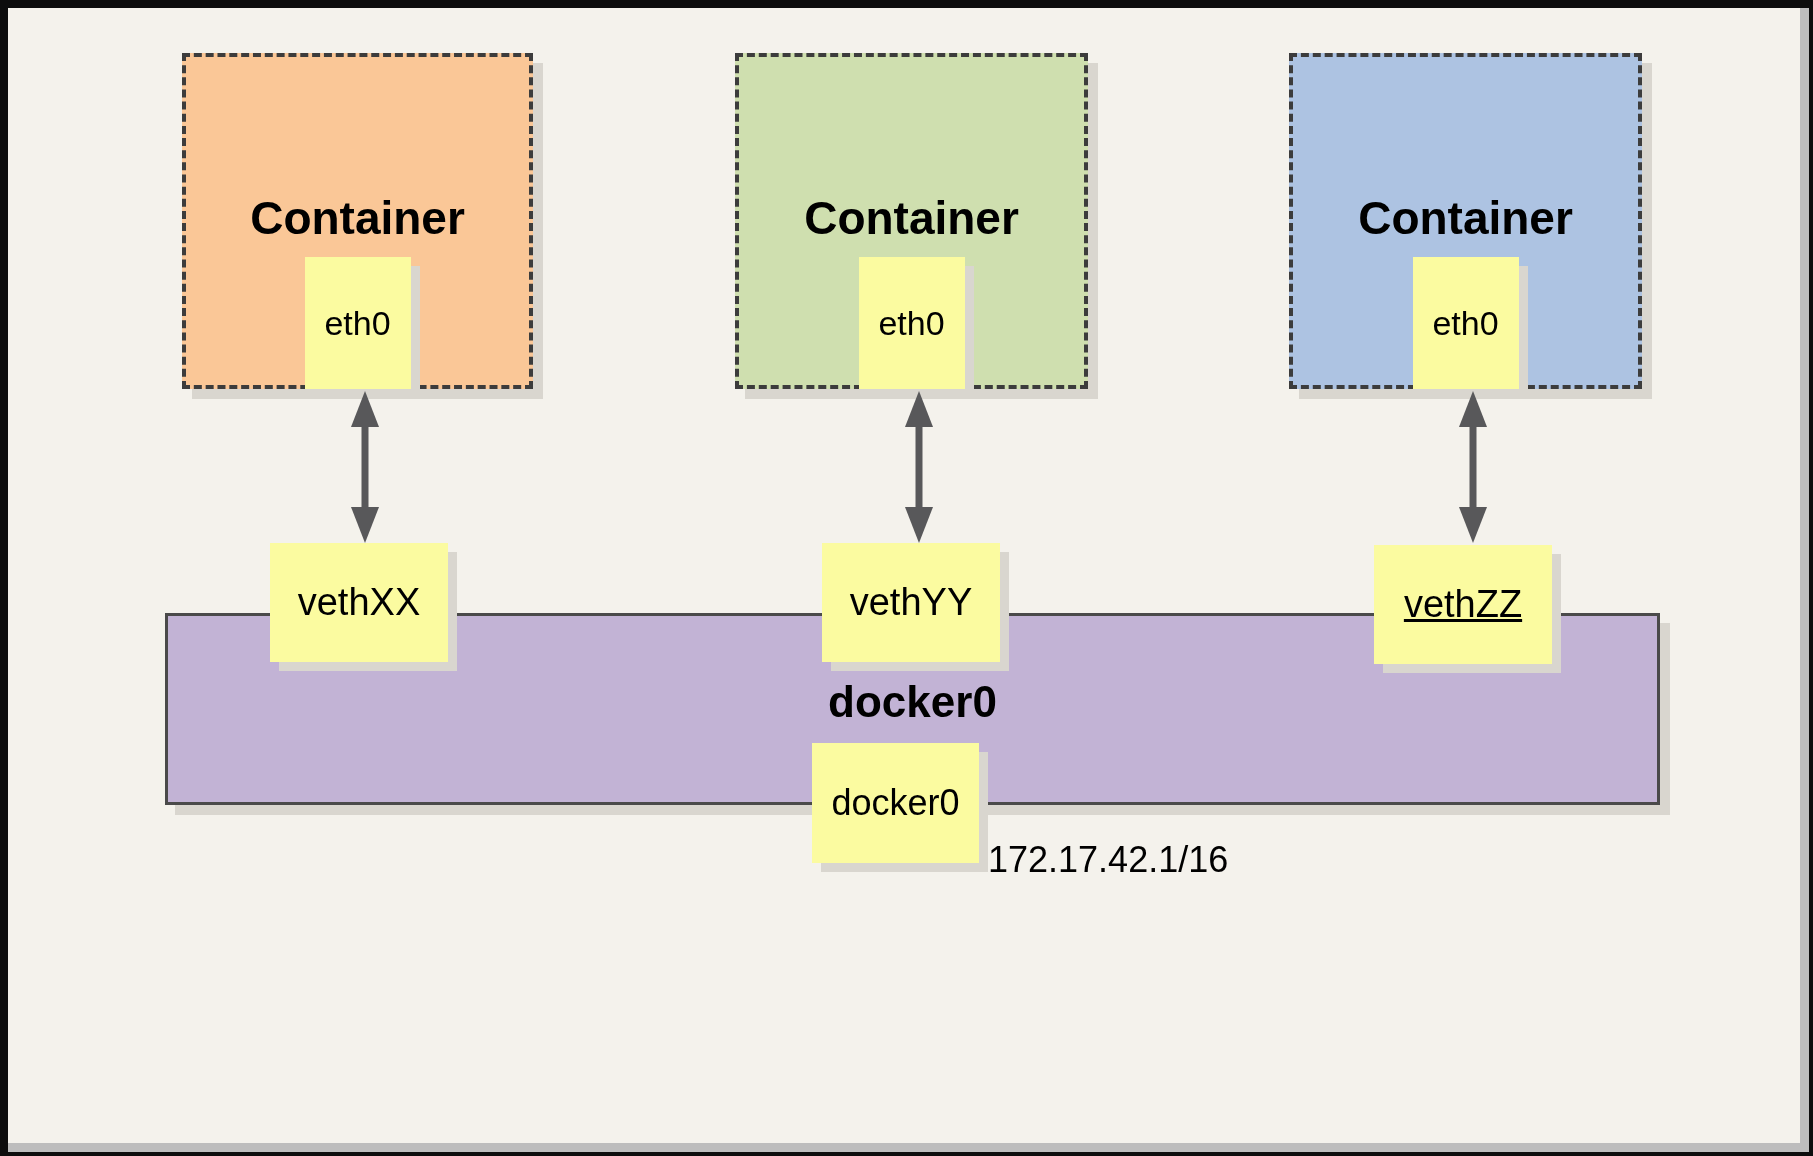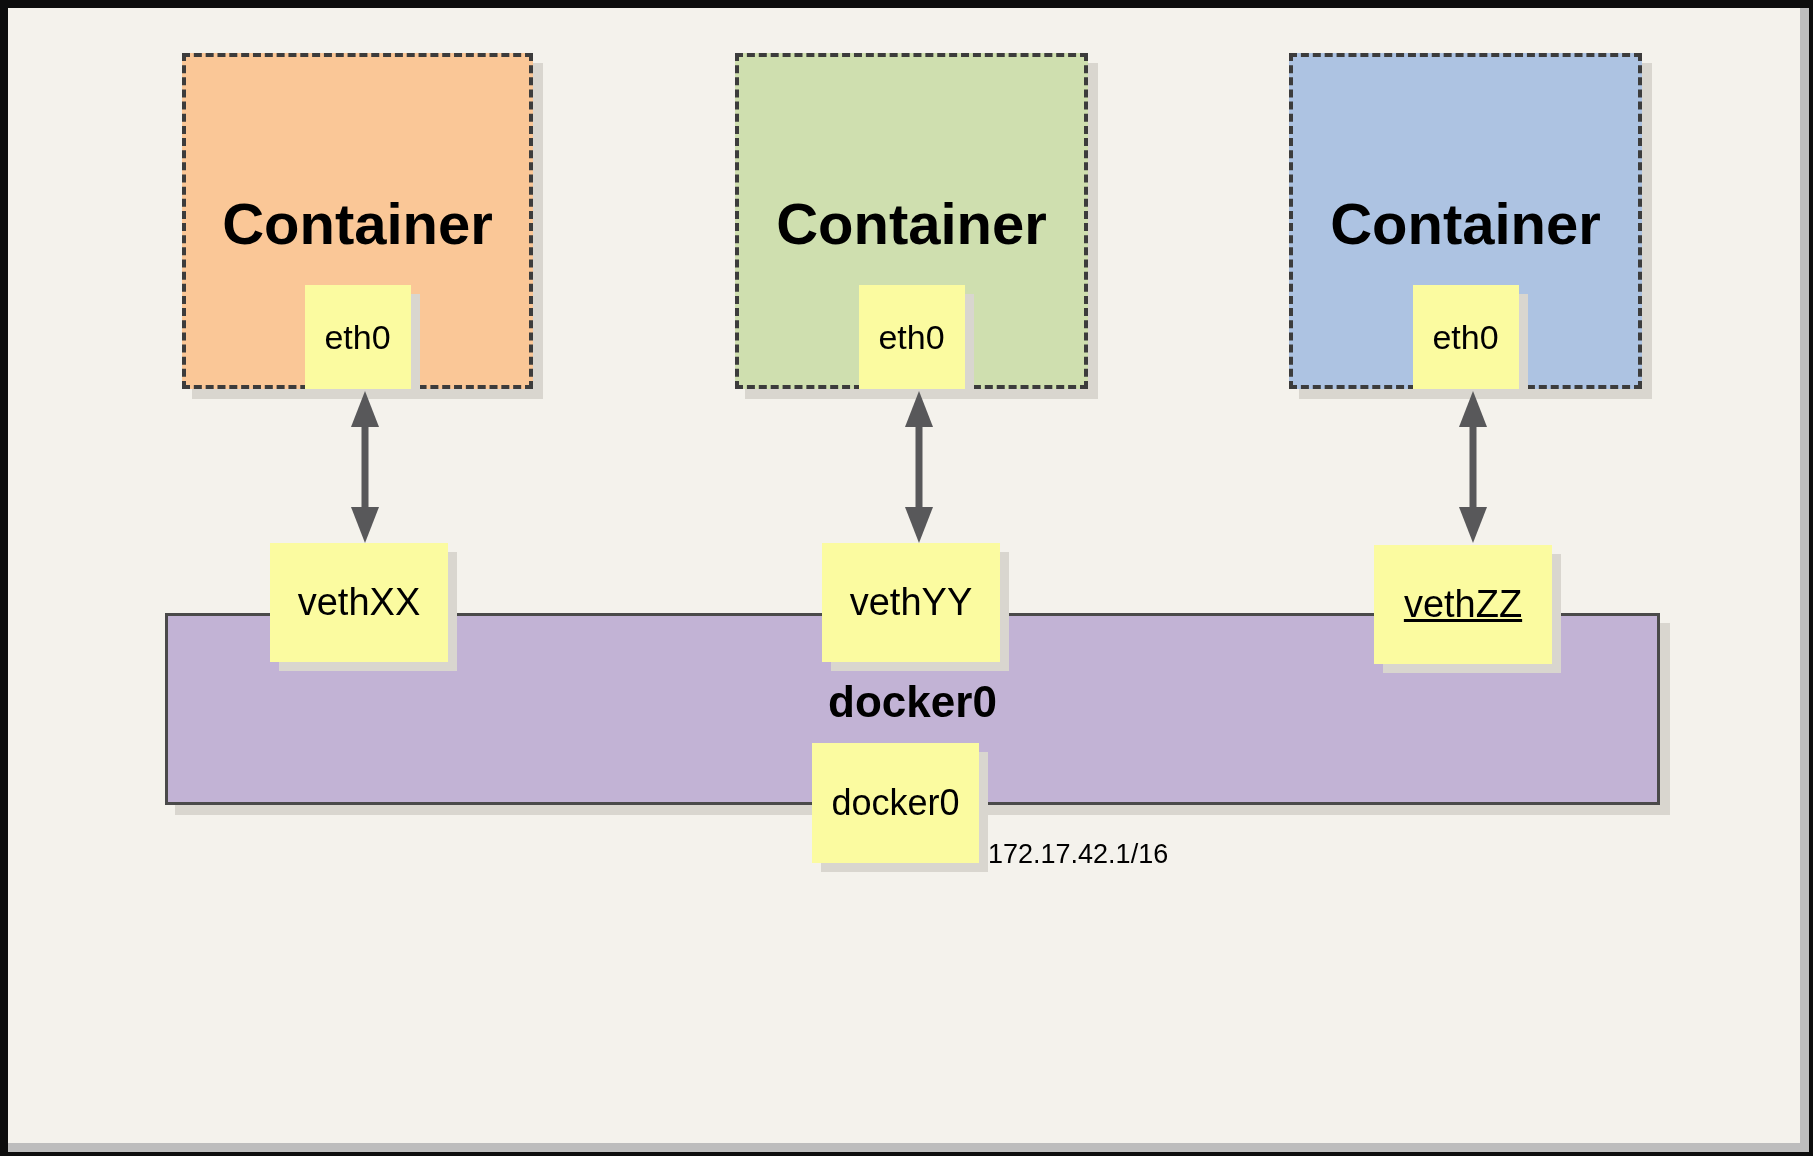--- a/index.html
+++ b/index.html
@@ -19,32 +19,32 @@
   .cbox{
     border:4px dashed #3C3C3C;
     box-shadow:10px 10px 0 #D9D6CF;
   }
   .c1{left:174px; top:45px; width:351px; height:336px;}
   .c2{left:727px; top:45px; width:353px; height:336px;}
   .c3{left:1281px; top:45px; width:353px; height:336px;}
 
   .clabel{
     position:absolute; left:0; right:0; top:138px;
-    text-align:center; font-size:58px; font-weight:bold; line-height:1;
+    text-align:center; font-size:46px; font-weight:bold; line-height:1;
   }
 
   .note{
     background:#FBFBA0;
     box-shadow:9px 9px 0 #D9D6CF;
     display:flex; align-items:center; justify-content:center;
     text-align:center;
   }
   .ifbox{
     position:absolute; left:50%; transform:translateX(-50%);
-    bottom:-4px; width:106px; height:104px;
+    bottom:-4px; width:106px; height:132px;
     font-size:34px;
   }
   .veth{width:178px; height:119px; font-size:38px; z-index:5;}
   .v1{left:262px; top:535px;}
   .v2{left:814px; top:535px;}
   .v3{left:1366px; top:537px;text-decoration:underline;}
 
   .arrow{z-index:3;}
   .a1{left:331px; top:383px;}
   .a2{left:885px; top:383px;}
@@ -58,21 +58,21 @@
   }
   .bridge-label{
     position:absolute; left:0; right:0; top:64px;
     text-align:center; font-size:44px; font-weight:bold; line-height:1;
   }
   .d0box{
     left:804px; top:735px; width:167px; height:120px;
     font-size:36px; z-index:6;
   }
   .ip{
-    left:980px; top:830px; font-size:27px; line-height:1.2; z-index:2;
+    left:980px; top:830px; font-size:36px; line-height:1.2; z-index:2;
   }
   .host-label{
     left:0; top:955px; width:1746px;
     text-align:center; font-size:78px; line-height:1;
   }
 </style>
 </head>
 <body>
 
 <div class="canvas">

